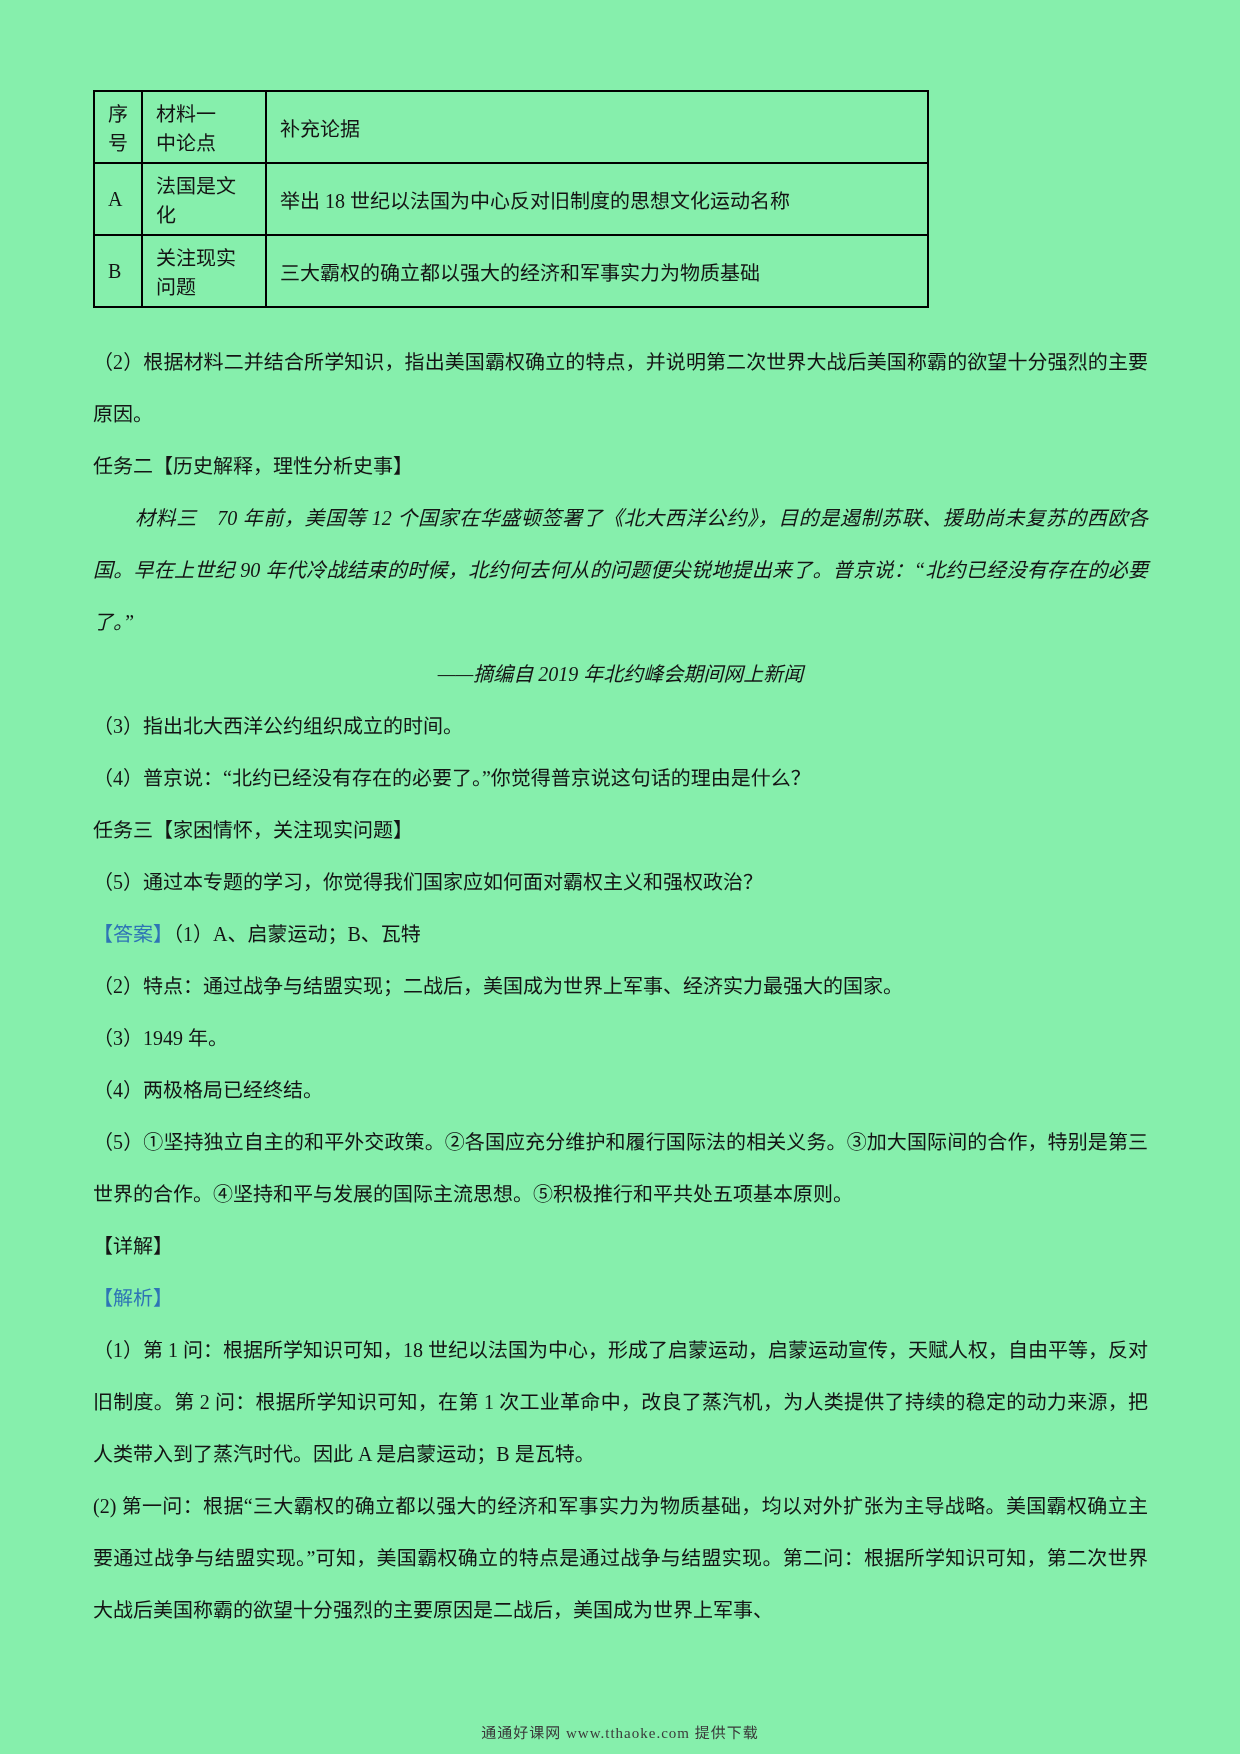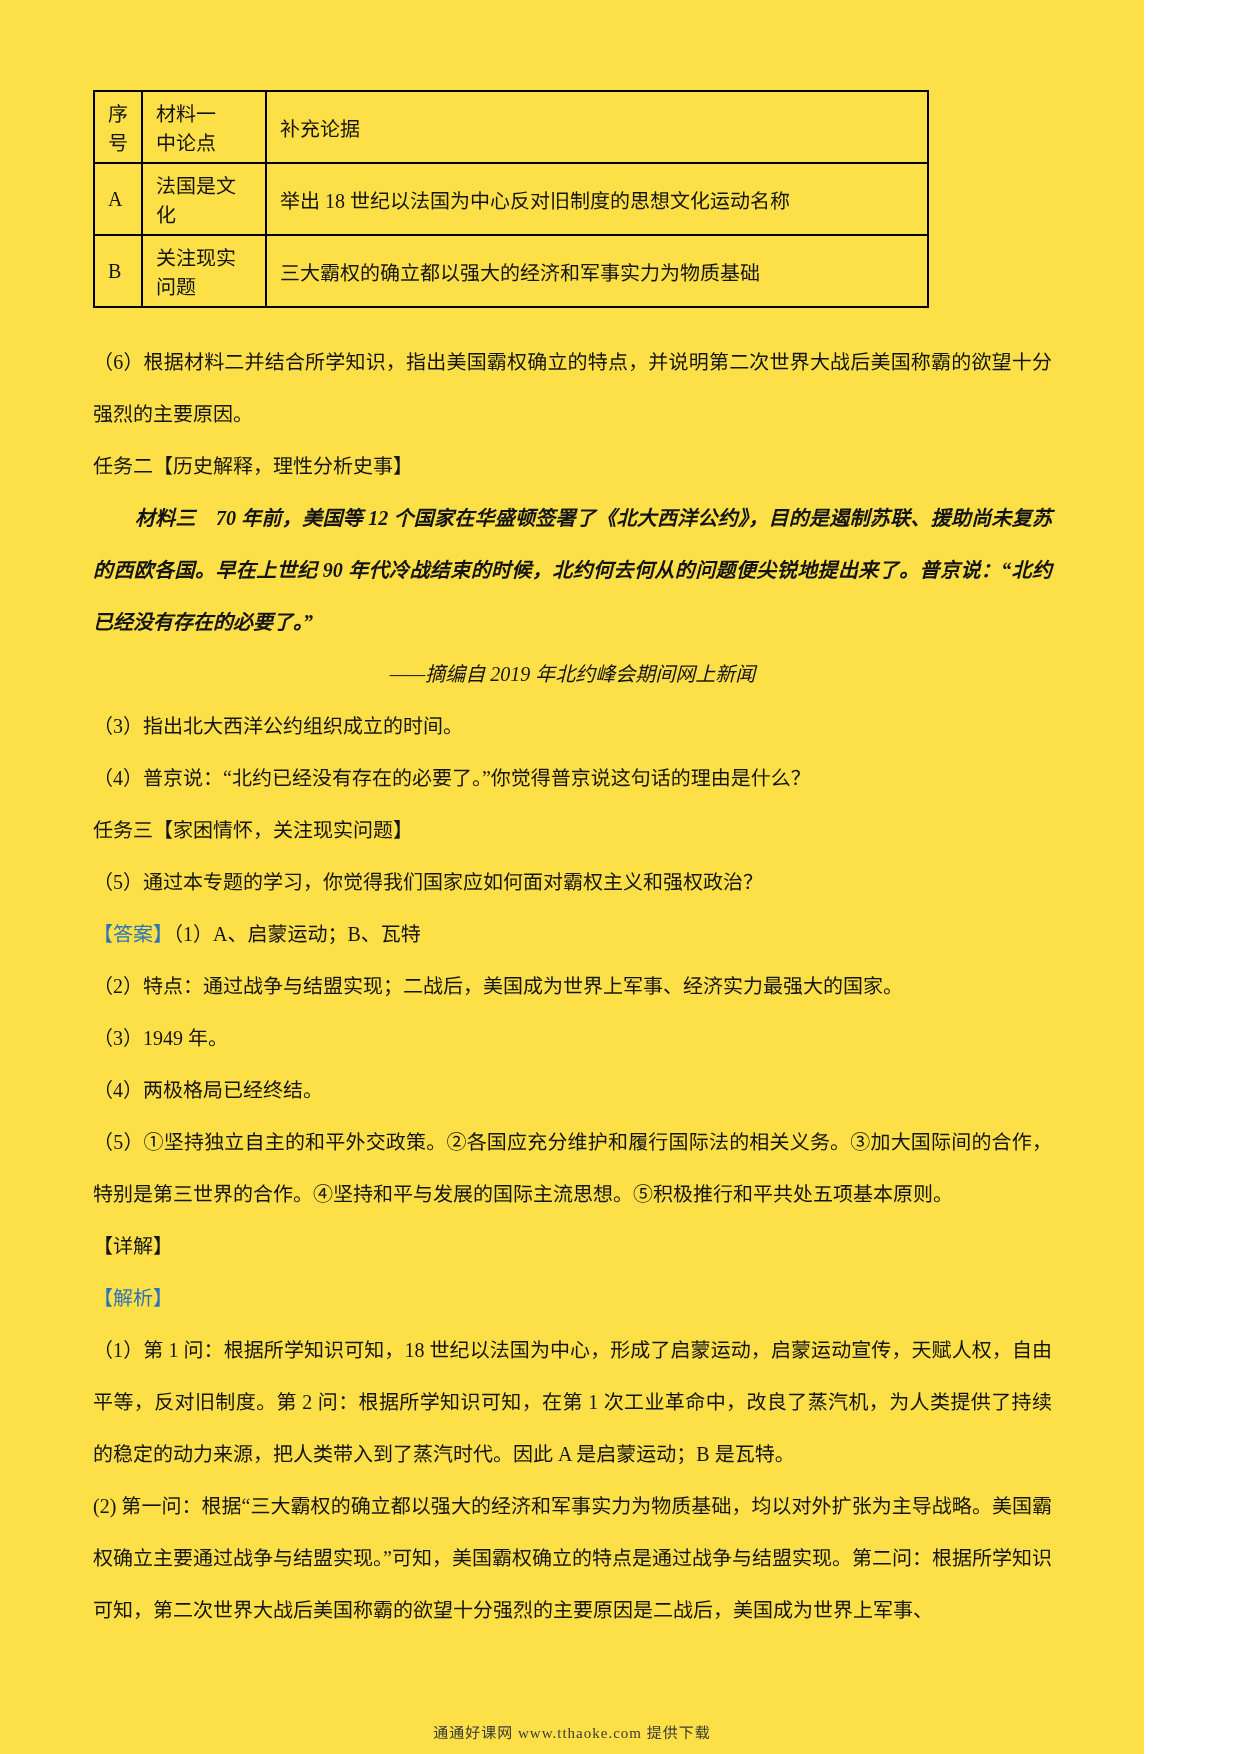--- a/index.html
+++ b/index.html
@@ -1,19 +1,19 @@
 <!DOCTYPE html>
 <html lang="zh-CN"><head>
 <meta charset="utf-8">
 <style>
   * { margin:0; padding:0; box-sizing:border-box; }
   html,body { background:#ffffff; }
   .page {
-    width:1144px; height:1754px;
-    background:#fde047;
+    width:1240px; height:1754px;
+    background:#86efac;
     position:relative;
     padding:90px 92px 0 93px;
     font-family:"Liberation Serif","DejaVu Serif",serif;
     font-size:20px;
     color:#141414;
   }
   table.material-table {
     border-collapse:collapse;
     width:834px;
     table-layout:fixed;
@@ -31,21 +31,21 @@
   .col-id   { width:48px;  }
   .col-claim{ width:124px; }
   .col-evid { width:662px;border-radius:23px; }
   .body-text { margin-top:28px; }
   .para {
     line-height:52px;
     text-align:justify;
     color:#141414;
   }
   .material { font-style:italic; }
-  .indent   { text-indent:2.1em;font-weight:bold; }
+  .indent   { text-indent:2.1em; }
   .source   { text-align:center; font-style:italic; }
   .blue     { color:#2e74b5; }
   .footer {
     position:absolute;
     left:0; bottom:12px;
     width:100%;
     text-align:center;
     font-size:15px;
     color:#3a3a3a;
     letter-spacing:1px;
@@ -72,21 +72,21 @@
       </tr>
       <tr>
         <td>B</td>
         <td>关注现实问题</td>
         <td>三大霸权的确立都以强大的经济和军事实力为物质基础</td>
       </tr>
     </tbody>
   </table>
 
   <div class="body-text">
-    <p class="para">（6）根据材料二并结合所学知识，指出美国霸权确立的特点，并说明第二次世界大战后美国称霸的欲望十分强烈的主要原因。</p>
+    <p class="para">（2）根据材料二并结合所学知识，指出美国霸权确立的特点，并说明第二次世界大战后美国称霸的欲望十分强烈的主要原因。</p>
     <p class="para">任务二【历史解释，理性分析史事】</p>
     <p class="para material indent">材料三　70 年前，美国等 12 个国家在华盛顿签署了《北大西洋公约》，目的是遏制苏联、援助尚未复苏的西欧各国。早在上世纪 90 年代冷战结束的时候，北约何去何从的问题便尖锐地提出来了。普京说：“北约已经没有存在的必要了。”</p>
     <p class="para source">——摘编自 2019 年北约峰会期间网上新闻</p>
     <p class="para">（3）指出北大西洋公约组织成立的时间。</p>
     <p class="para">（4）普京说：“北约已经没有存在的必要了。”你觉得普京说这句话的理由是什么？</p>
     <p class="para">任务三【家困情怀，关注现实问题】</p>
     <p class="para">（5）通过本专题的学习，你觉得我们国家应如何面对霸权主义和强权政治？</p>
 
     <p class="para"><span class="blue">【答案】</span><span>（1）A、启蒙运动；B、瓦特</span></p>
     <p class="para">（2）特点：通过战争与结盟实现；二战后，美国成为世界上军事、经济实力最强大的国家。</p>

